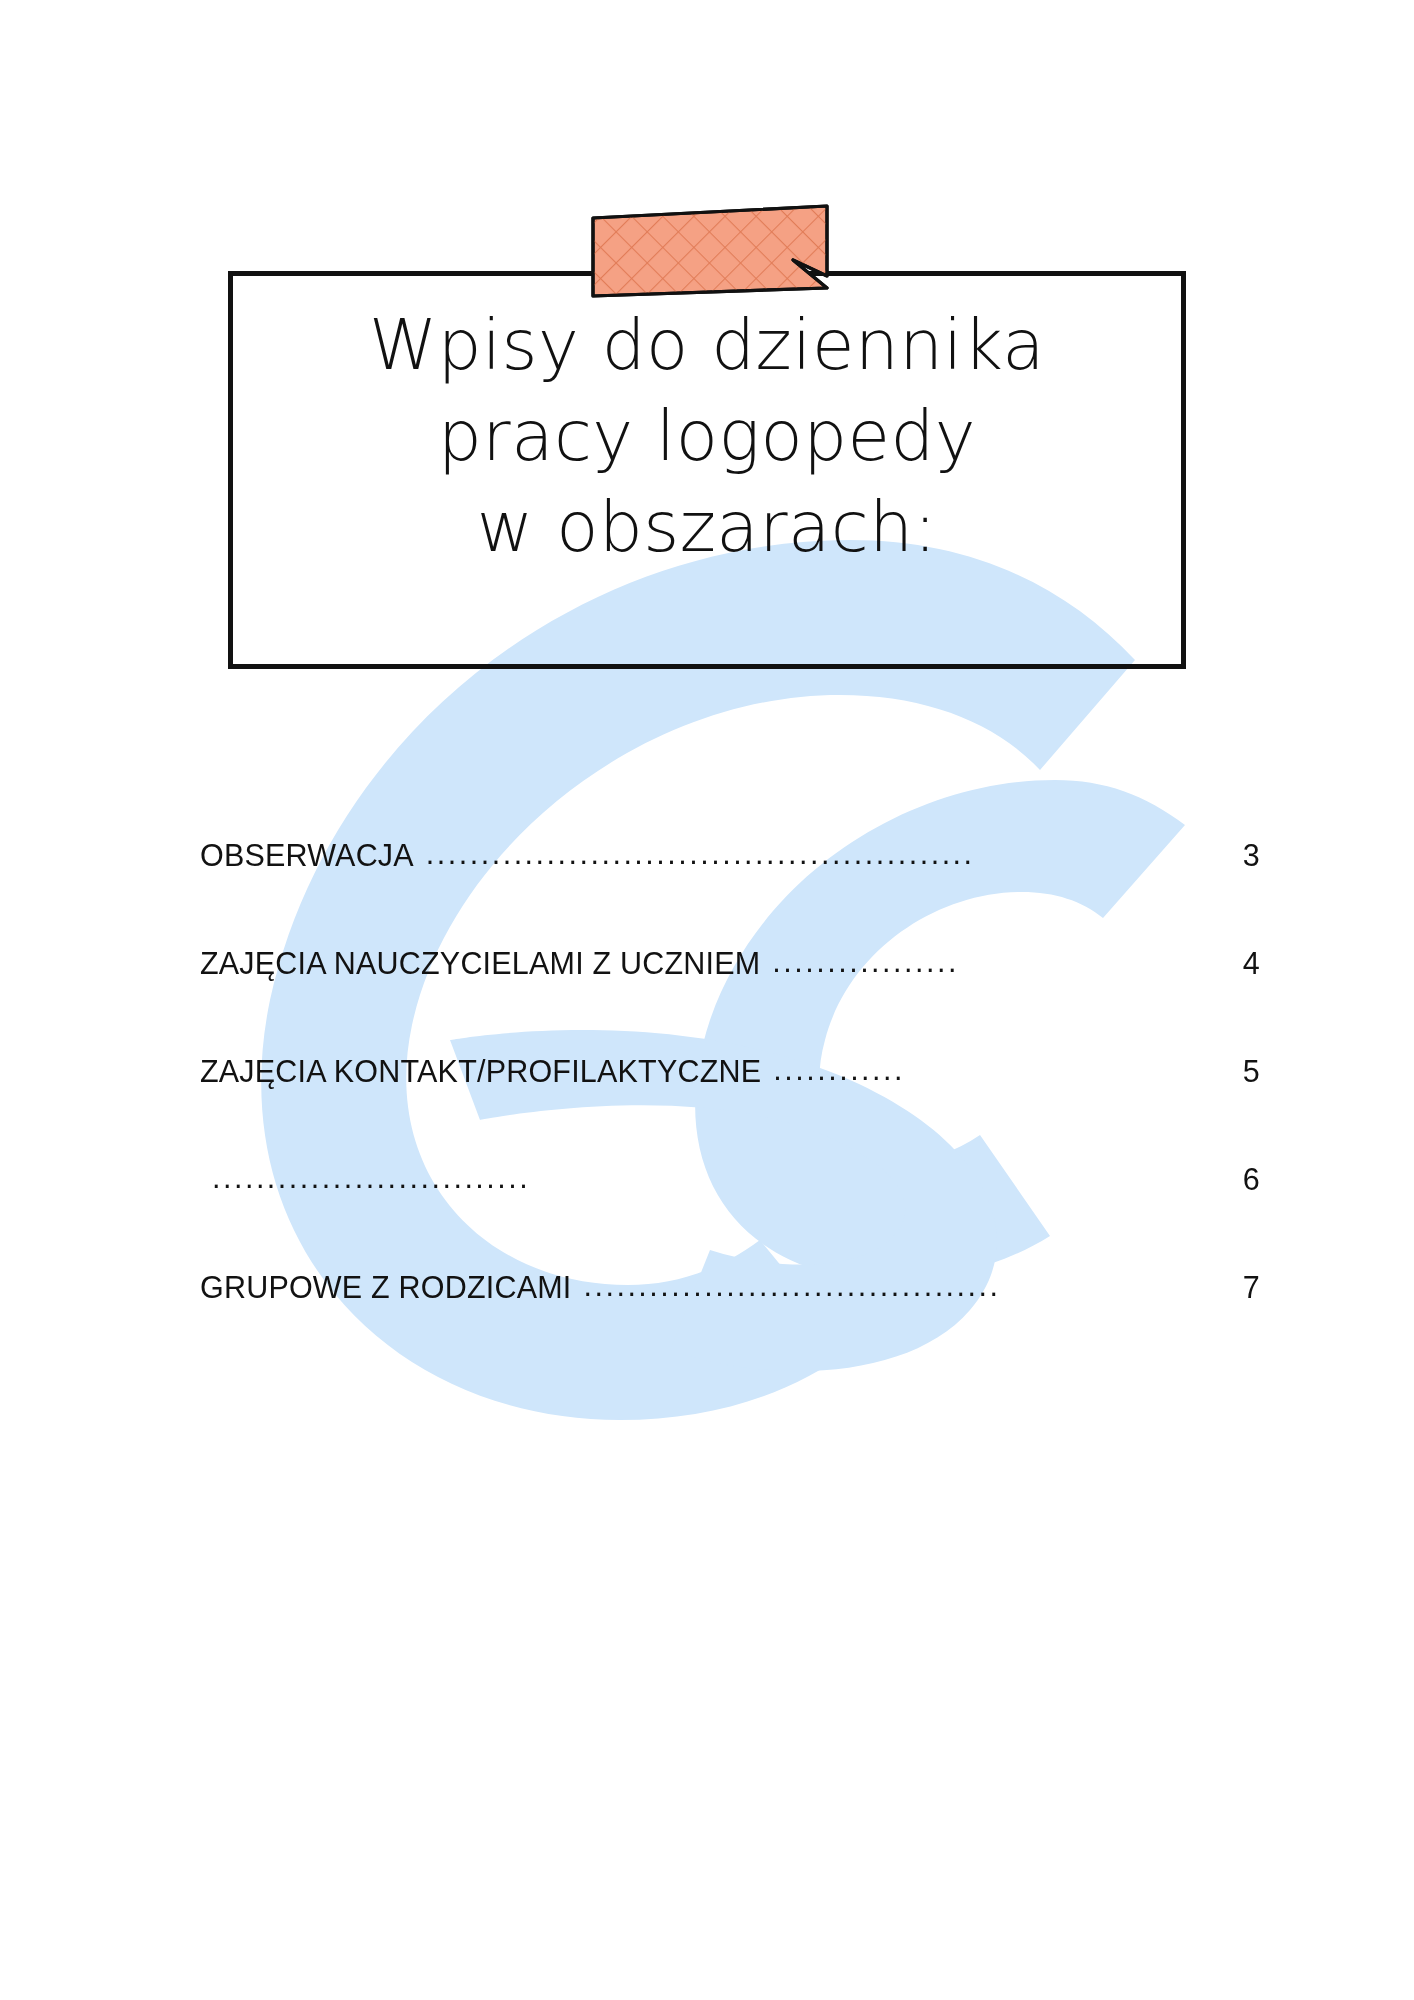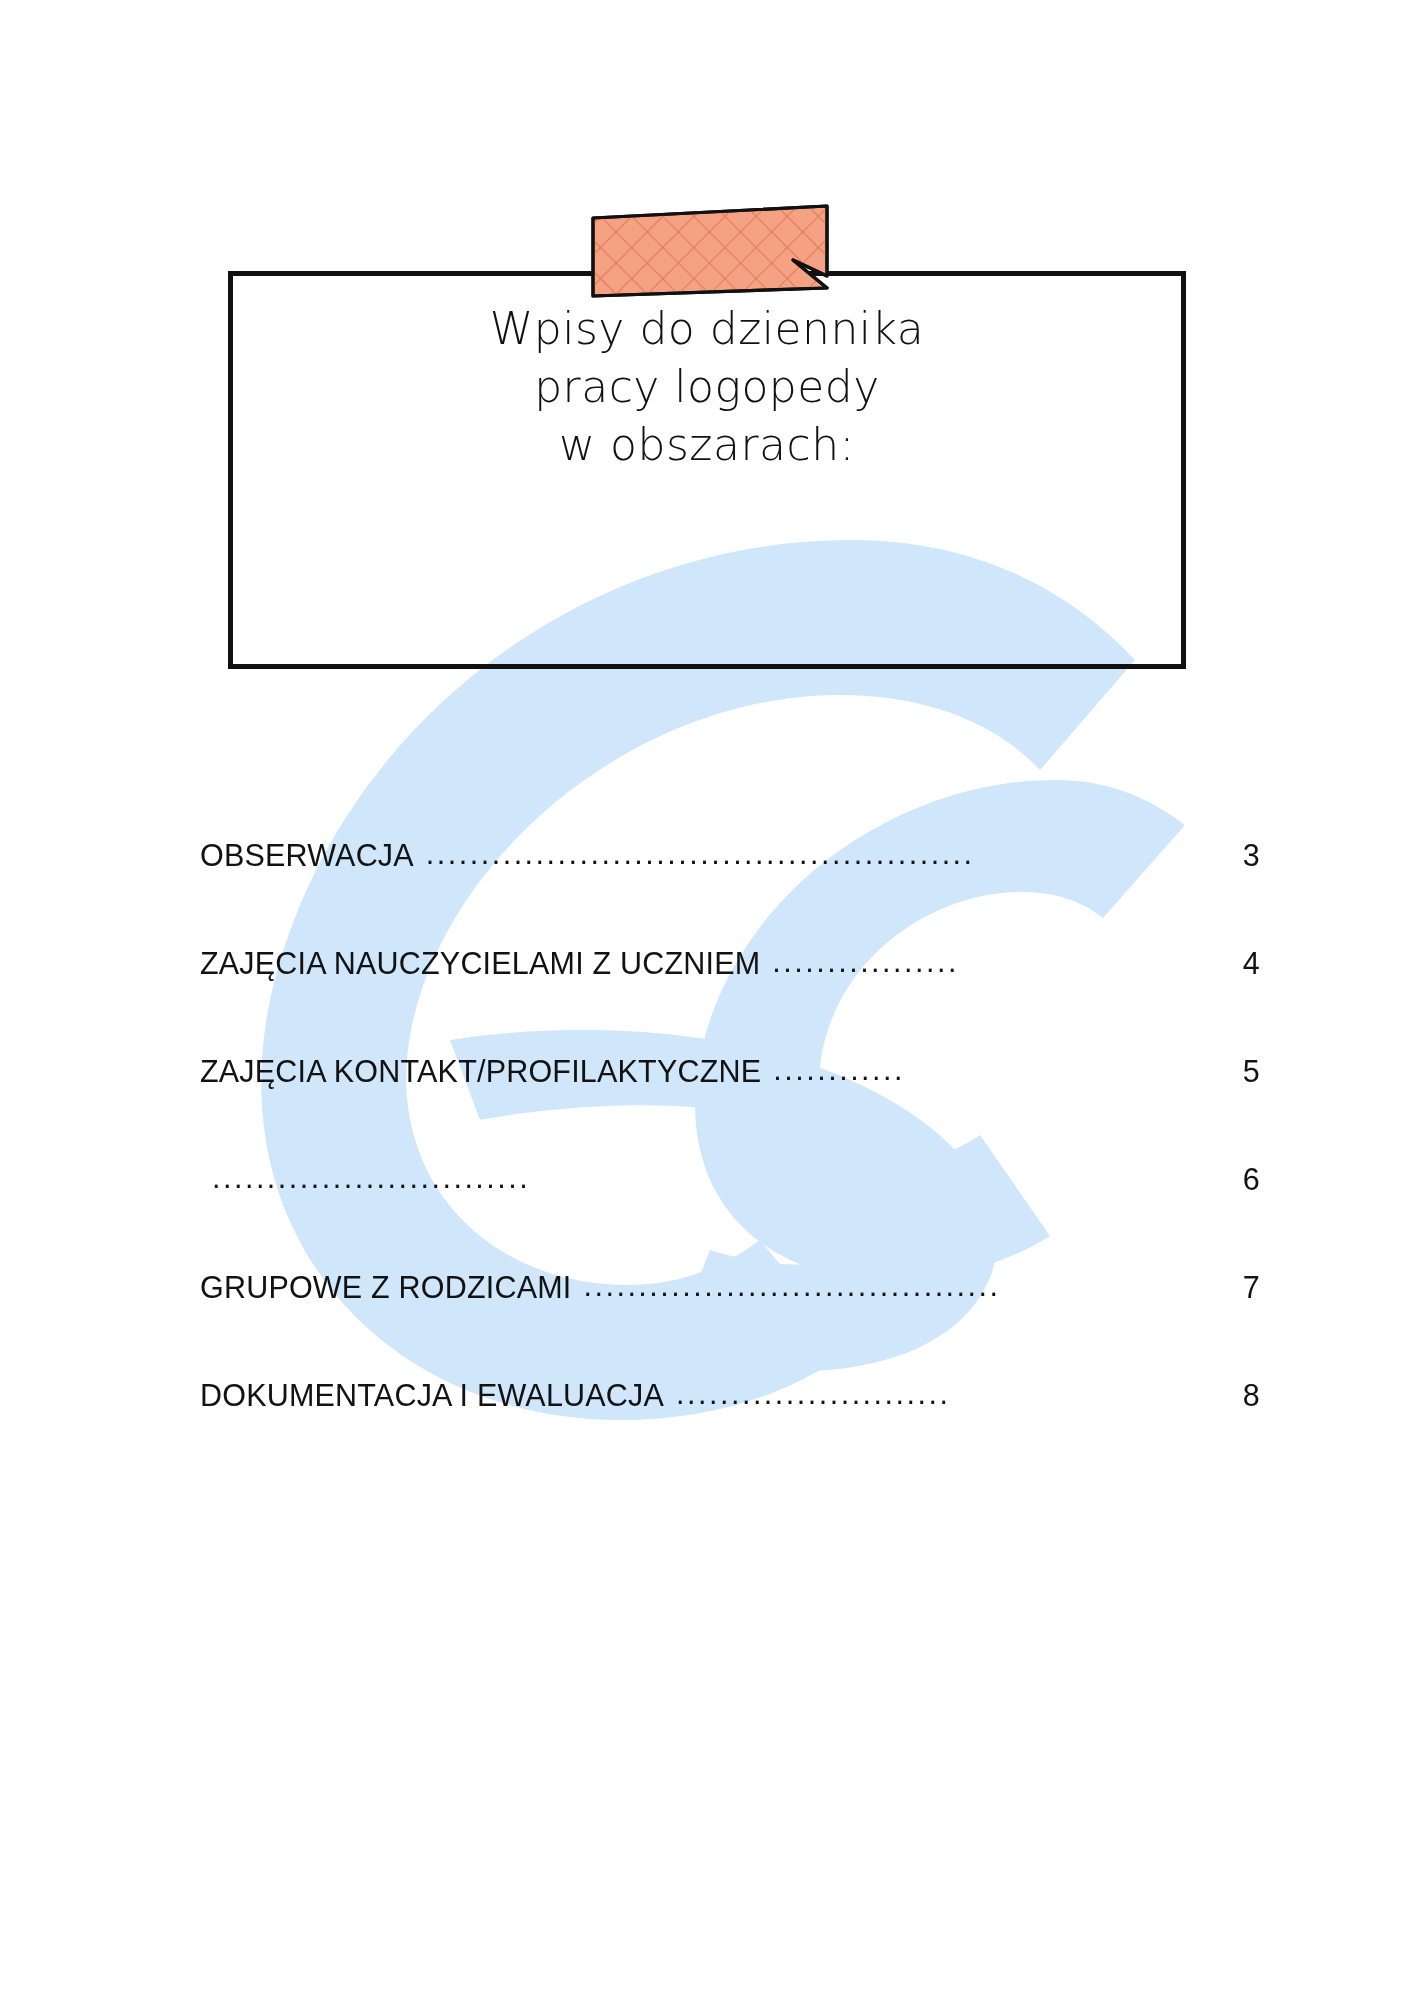--- a/index.html
+++ b/index.html
@@ -41,21 +41,21 @@
   }
   .title-text {
     position: absolute;
     left: 238px;
     top: 300px;
     width: 938px;
     text-align: center;
     z-index: 3;
     font-family: "DejaVu Sans", sans-serif;
     font-weight: 300;
-    font-size: 44px;
+    font-size: 69px;
     line-height: 1.32;
     letter-spacing: 0.5px;
     color: #111111;
   }
   .title-text .line {
     display: block;
     white-space: nowrap;
   }
 
   
@@ -168,19 +168,14 @@
     <span class="toc-dots">.............................</span>
     <span class="toc-page">6</span>
   </div>
 
   <div class="toc-row">
     <span class="toc-label">GRUPOWE Z RODZICAMI</span>
     <span class="toc-dots">......................................</span>
     <span class="toc-page">7</span>
   </div>
 
-  <div class="toc-row">
-    <span class="toc-label">DOKUMENTACJA I EWALUACJA</span>
-    <span class="toc-dots">.........................</span>
-    <span class="toc-page">8</span>
-  </div>
 
 </div>
 
 </body></html>

